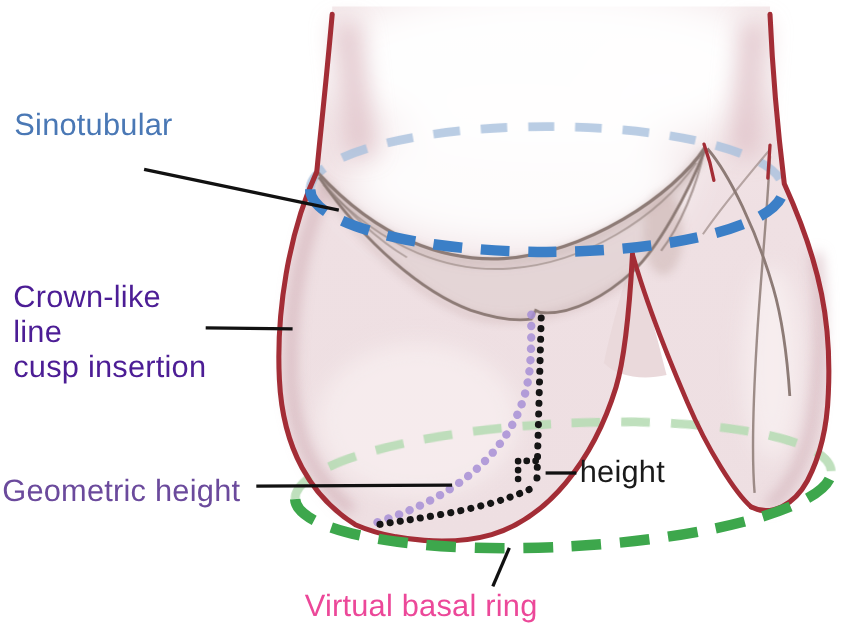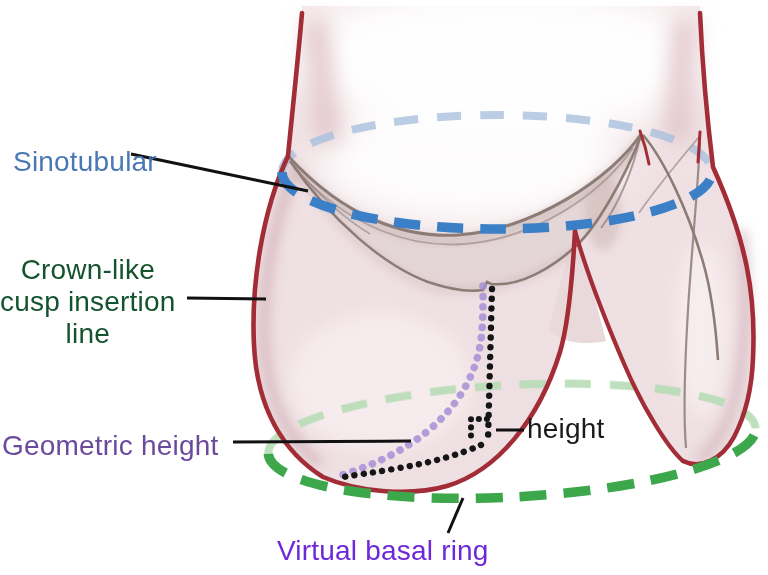--- a/index.html
+++ b/index.html
@@ -3,25 +3,25 @@
 <meta charset="utf-8">
 <style>
   html,body{margin:0;padding:0;background:#ffffff;}
   .stage{
     position:relative;width:768px;height:575px;background:#ffffff;overflow:hidden;
     font-family:"Liberation Sans","DejaVu Sans",sans-serif;
   }
   .stage svg{position:absolute;left:0;top:0;}
   .lbl{position:absolute;font-size:28px;line-height:1.14;letter-spacing:.2px;white-space:nowrap;}
   .lbl span{display:block;}
-  .lbl-stj{left:13px;top:98px;color:#4a78b5;margin-top:48px;}
-  .lbl-crown{left:0;top:254px;color:#14532d;text-align:center;}
+  .lbl-stj{left:13px;top:98px;color:#4a78b5;}
+  .lbl-crown{left:12px;top:254px;color:#4c1d95;}
   .lbl-geo{left:2px;top:430px;color:#6b4a9c;text-align:right;}
   .lbl-eff{left:527px;top:413px;color:#1a1a1a;}
-  .lbl-vbr{left:277px;top:535px;color:#6d28d9;}
+  .lbl-vbr{left:277px;top:535px;color:#ec4899;}
 </style>
 </head>
 <body>
 
 <div class="stage">
 
   <svg width="768" height="575" viewBox="0 0 768 575">
     <defs>
       <linearGradient id="gBody" x1="0" y1="0" x2="0" y2="1">
         <stop offset="0" stop-color="#f3e7e9"></stop>
@@ -135,22 +135,22 @@
       <path d="M 463,498 L 448,533"></path>
     </g>
   </svg>
 
   <div class="lbl lbl-stj">
     <span>Sinotubular</span>
   </div>
 
   <div class="lbl lbl-crown">
     <span>Crown-like</span>
+    <span>line</span>
     <span>cusp insertion</span>
-    <span>line</span>
   </div>
 
   <div class="lbl lbl-geo">
     <span>Geometric height</span>
   </div>
 
   <div class="lbl lbl-eff">
     <span>height</span>
   </div>
 

